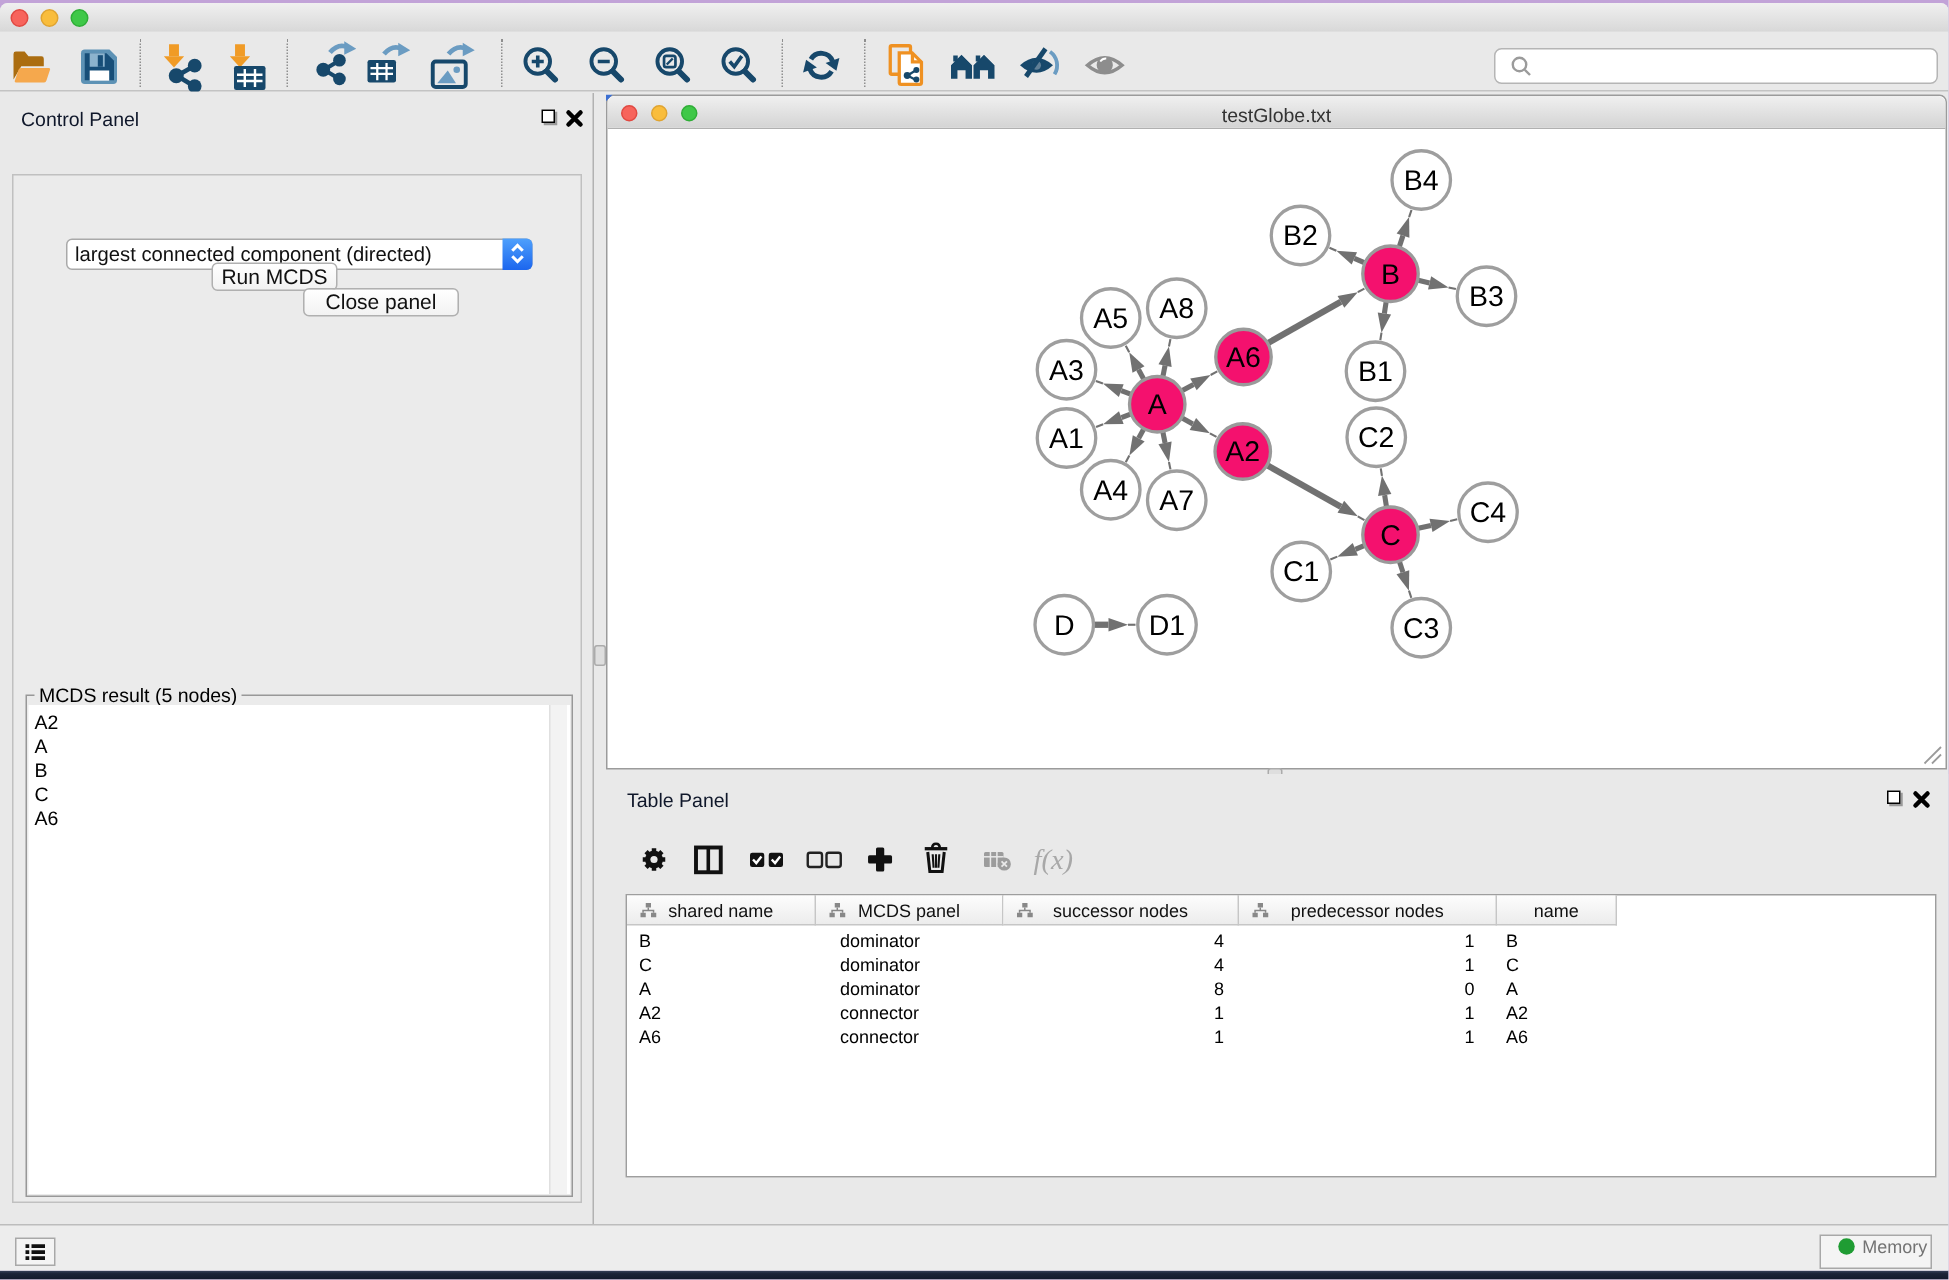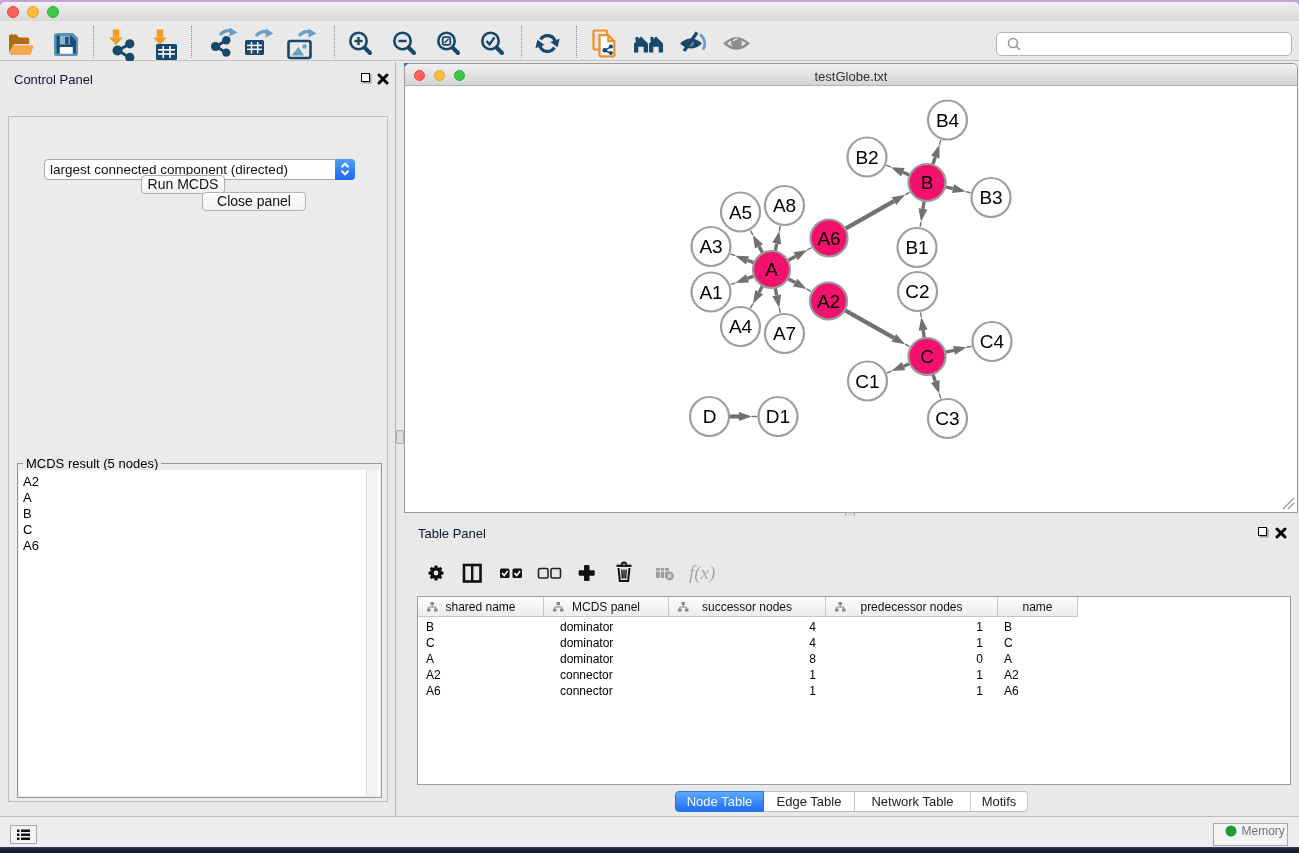--- a/index.html
+++ b/index.html
@@ -470,26 +470,20 @@
       <div class="trow" style="left:142px;top:70px;">connector</div>
       <div class="trow num" style="left:251px;top:70px;width:147px;">1</div>
       <div class="trow num" style="left:408px;top:70px;width:157px;">1</div>
       <div class="trow" style="left:586px;top:70px;">A2</div>
     <div class="trow" style="left:8px;top:86px;">A6</div>
       <div class="trow" style="left:142px;top:86px;">connector</div>
       <div class="trow num" style="left:251px;top:86px;width:147px;">1</div>
       <div class="trow num" style="left:408px;top:86px;width:157px;">1</div>
       <div class="trow" style="left:586px;top:86px;">A6</div>
   </div>
-  <div class="btabrow" style="left:279px;top:275px;">
-    <div class="tab sel" style="width:89px;">Node Table</div>
-    <div class="tab" style="width:91px;">Edge Table</div>
-    <div class="tab" style="width:116px;">Network Table</div>
-    <div class="tab" style="width:57px;">Motifs</div>
-  </div>
 </div>
 <div id="statusbar">
   <div id="listjbtn"><svg width="25" height="17">
         <g fill="#111">
           <rect x="6" y="3.5" width="2.5" height="2.5"></rect>
           <rect x="10" y="3.5" width="9" height="2.5"></rect>
           <rect x="6" y="7.5" width="2.5" height="2.5"></rect>
           <rect x="10" y="7.5" width="9" height="2.5"></rect>
           <rect x="6" y="11.5" width="2.5" height="2.5"></rect>
           <rect x="10" y="11.5" width="9" height="2.5"></rect>

